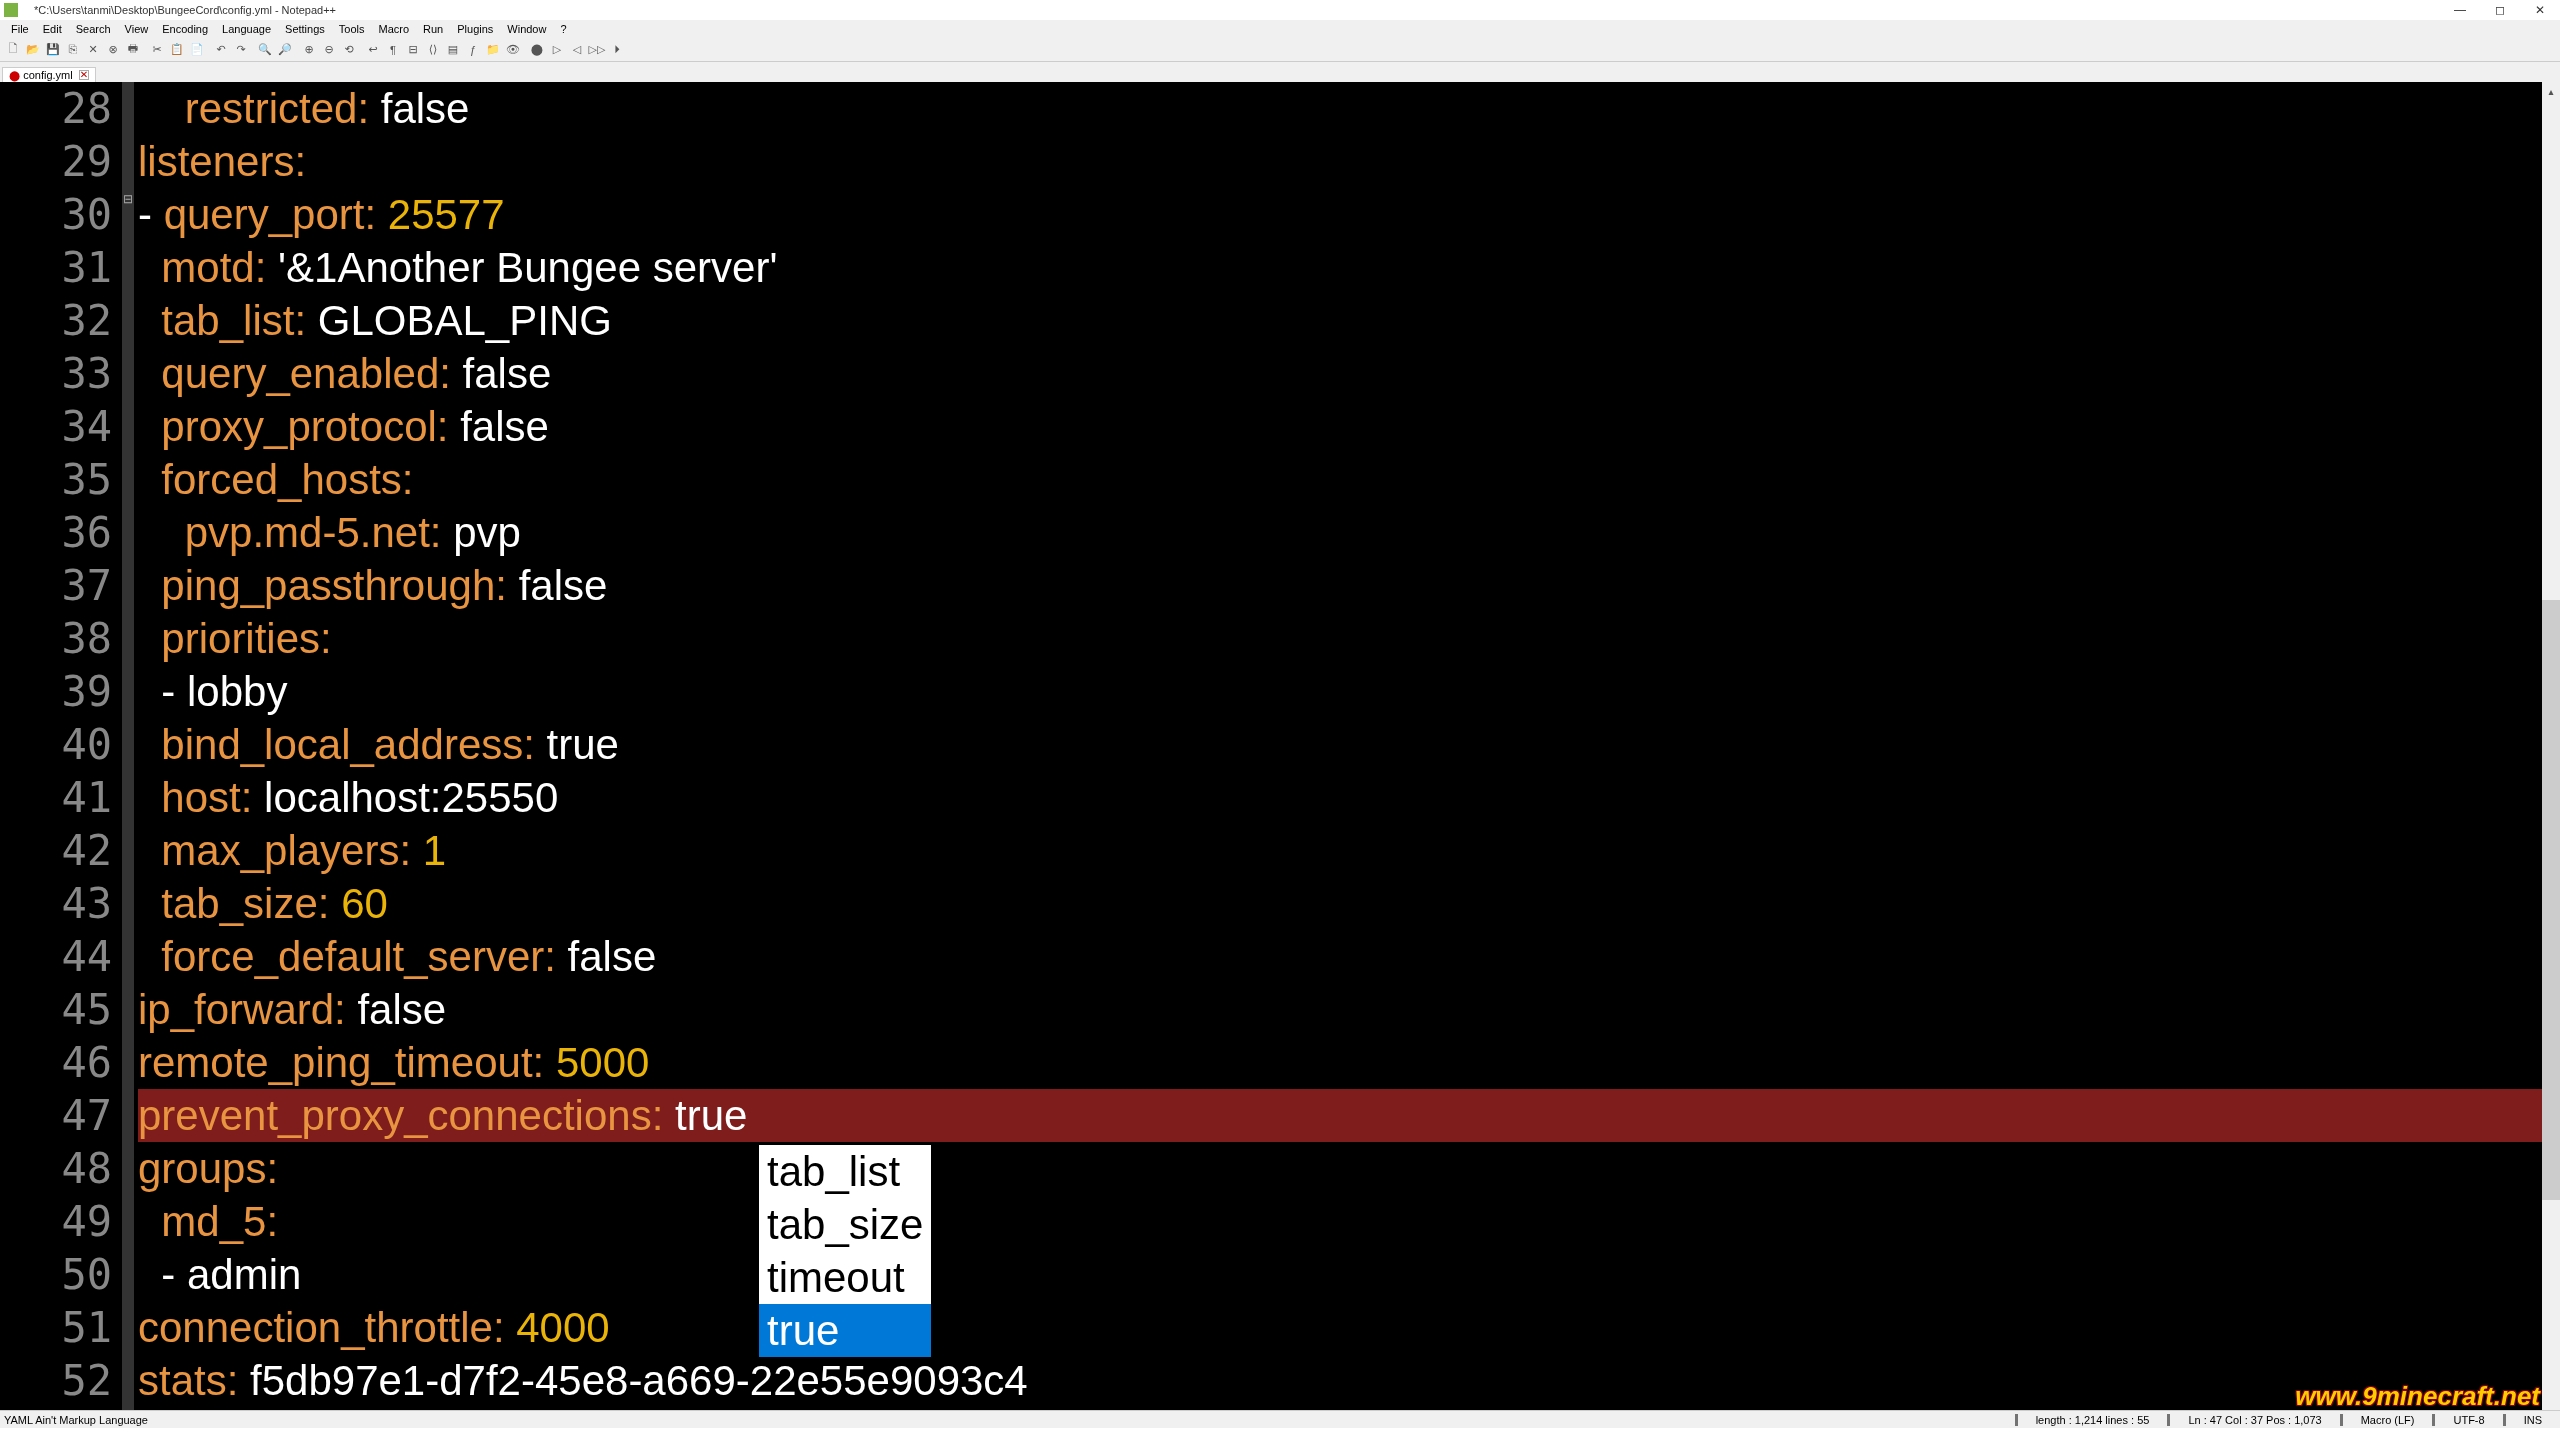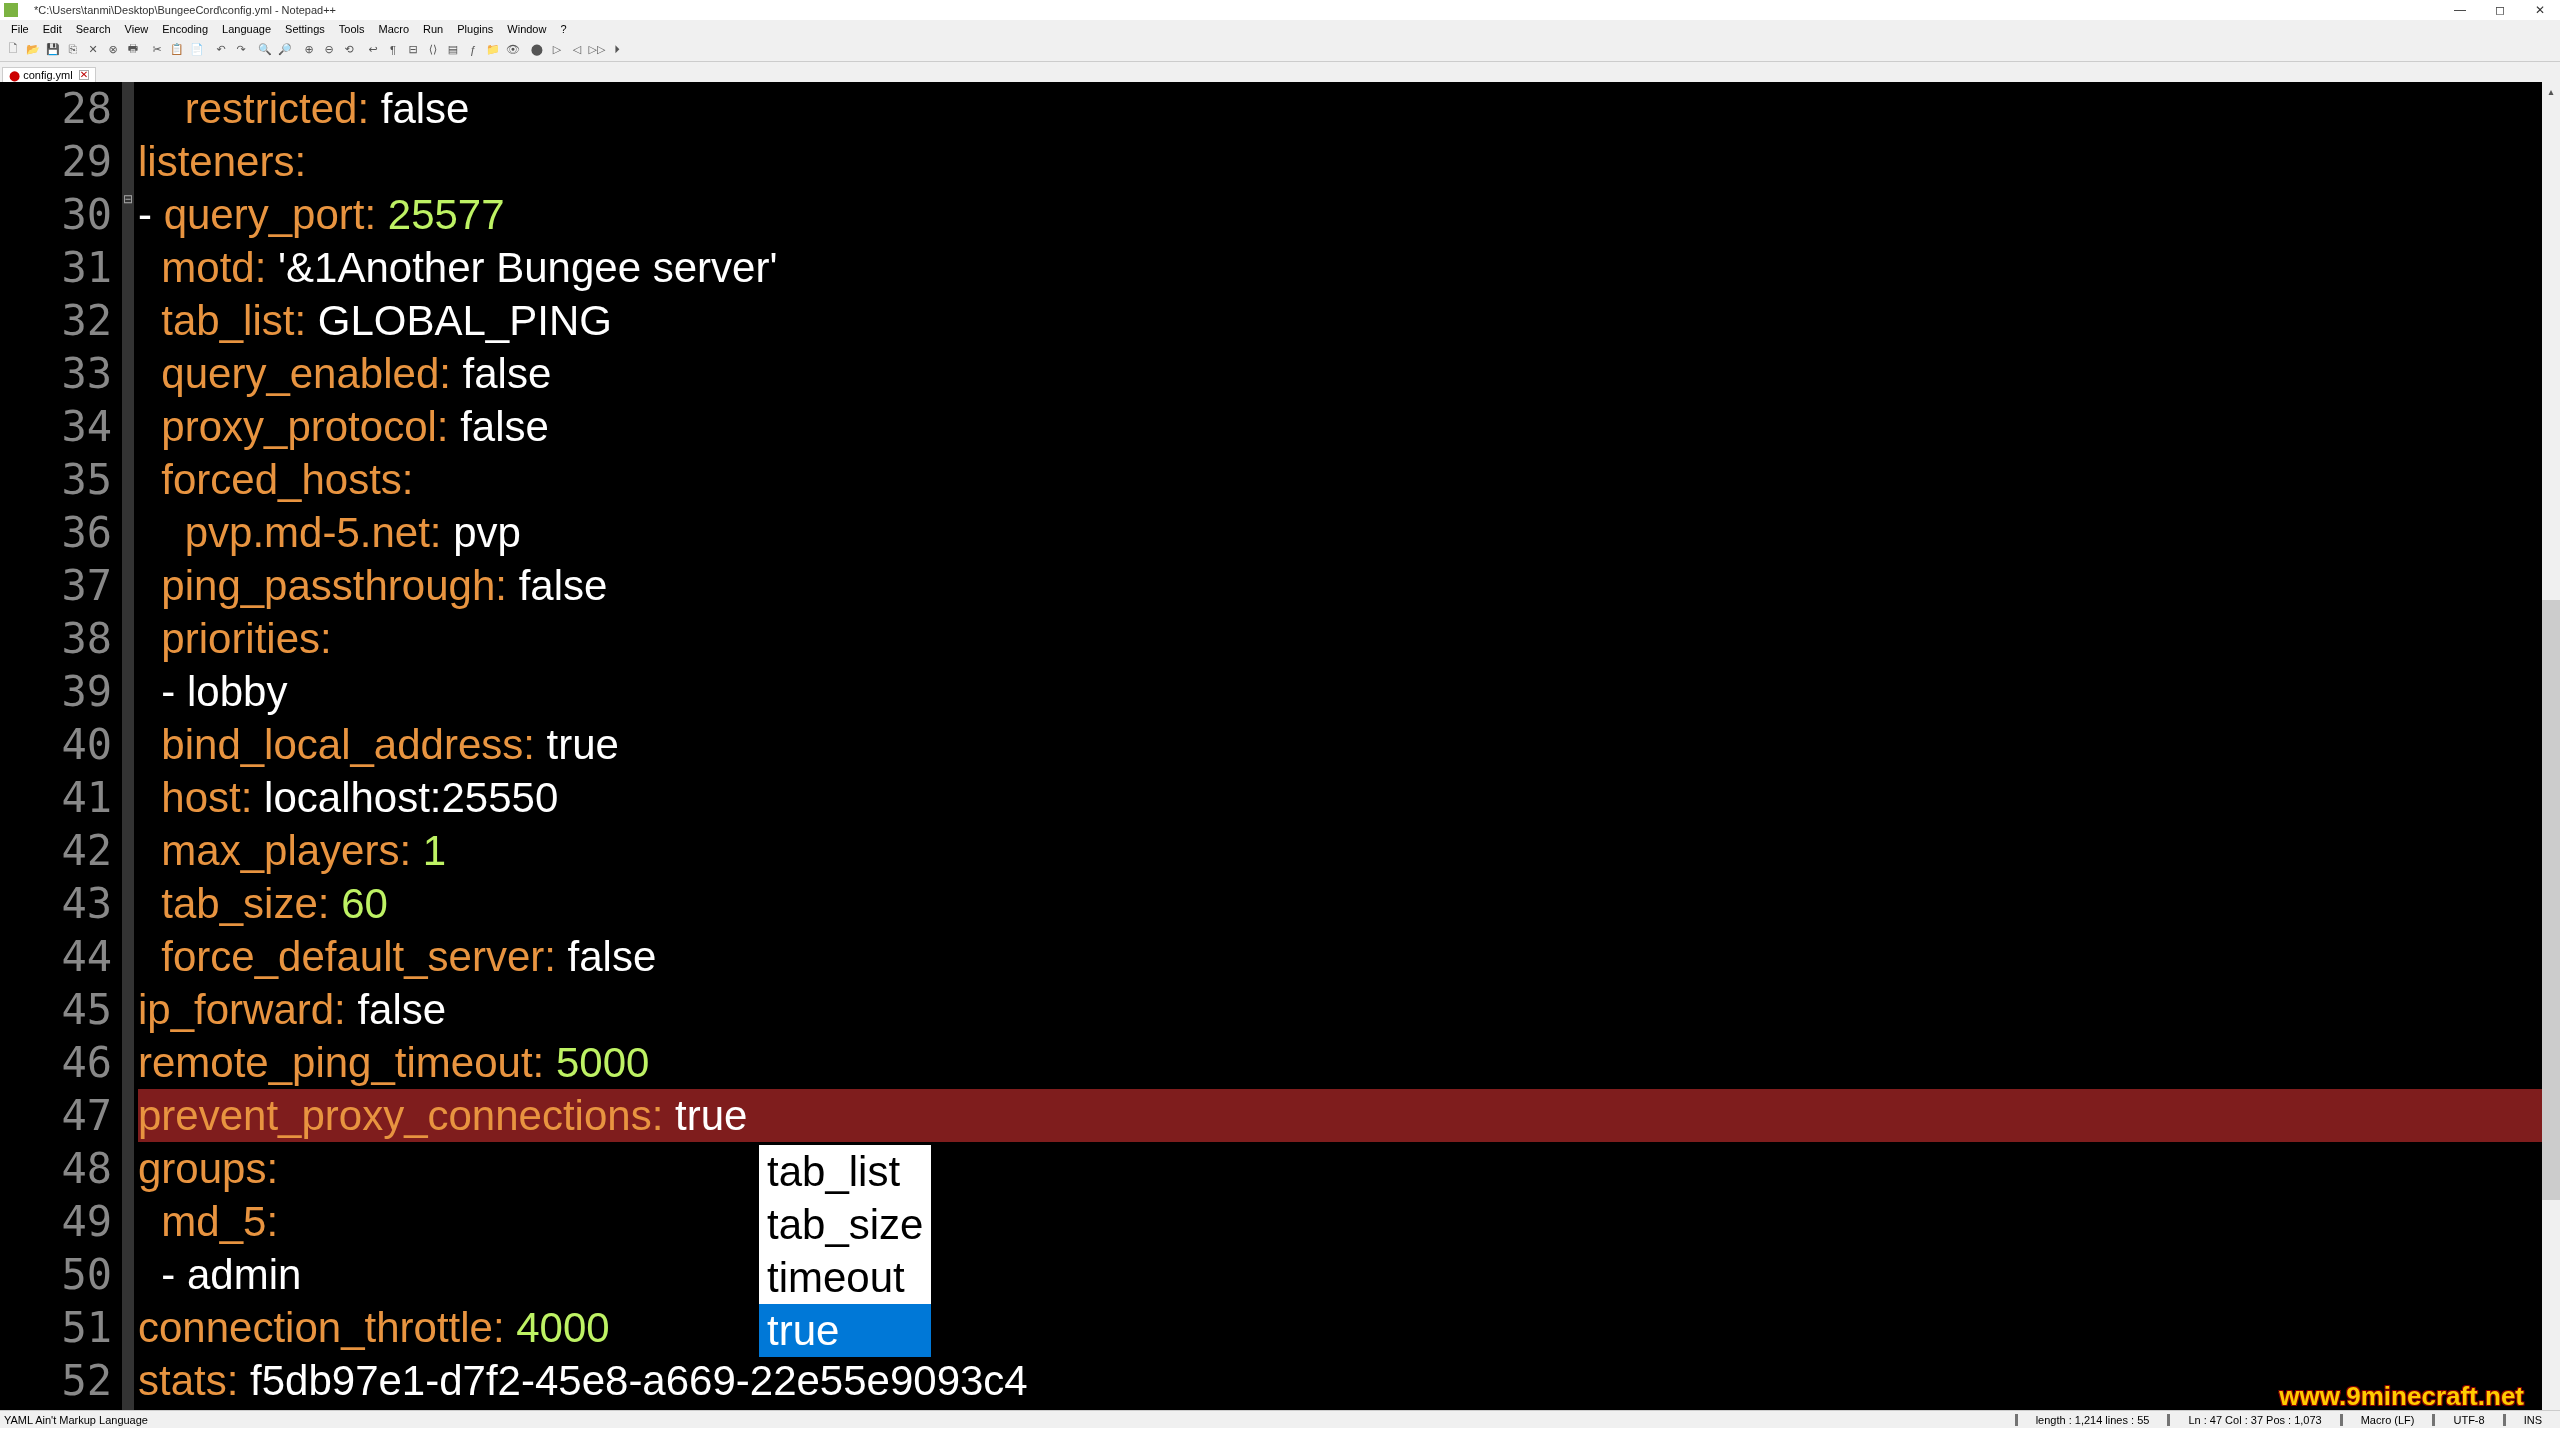--- a/index.html
+++ b/index.html
@@ -21,35 +21,35 @@
 .tab .tab-close { margin-left: 6px; color: #b00; font-size: 10px; width: 10px; height: 10px; border: 1px solid #aaa; text-align: center; line-height: 8px; }
 .editor { background: #000; height: 1328px; display: flex; position: relative; }
 .gutter { width: 98px; background: #000; text-align: right; padding-right: 10px; margin-left: 24px; }
 .ln { color: #888; font-family: Consolas, monospace; font-size: 42px; line-height: 53px; height: 53px; }
 .fold-col { width: 12px; background: #333; position: relative; }
 .fold-mark { color: #aaa; font-size: 12px; position: absolute; left: 1px; }
 .code { flex: 1; font-family: Consolas, monospace; font-size: 42px; line-height: 53px; color: #fff; padding-left: 4px; position: relative; }
 .line { height: 53px; white-space: pre; }
 .line.active { background: #7f1d1d; }
 .key { color: #e89440; }
-.num { color: #bef264; text-align: center; }
+.num { color: #eab308; text-align: center; }
 .bool { color: #fff; }
 .str { color: #fff; }
 .punct { color: #e89440; }
 .dash { color: #fff; }
 .autocomplete { position: absolute; background: #fff; border: 1px solid #000; font-family: Consolas, monospace; font-size: 42px; line-height: 53px; }
 .ac-item { padding: 0 8px; color: #000; }
 .ac-item.selected { background: #0078d7; color: #fff; }
 .status-bar { height: 18px; background: #f0f0f0; display: flex; align-items: center; font-size: 11px; color: #000; border-top: 1px solid #ccc; }
 .status-left { flex: 1; padding-left: 4px; }
 .status-cell { padding: 0 18px; border-left: 3px solid #737373; }
 .scrollbar-v { position: absolute; right: 0; top: 0; width: 18px; height: 100%; background: #f0f0f0; }
 .scroll-up, .scroll-down { height: 18px; background: #f0f0f0; display: flex; align-items: center; justify-content: center; font-size: 10px; color: #555; }
 .scroll-thumb { background: #ccc; height: 600px; margin-top: 500px; }
-.watermark { position: absolute; right: 36px; bottom: 28px; color: #ffcc00; font-size: 26px; font-weight: bold; text-shadow: 1px 1px 0 #800, -1px -1px 0 #800, 1px -1px 0 #800, -1px 1px 0 #800; }
+.watermark { position: absolute; right: 20px; bottom: 28px; color: #ffcc00; font-size: 26px; font-weight: bold; text-shadow: 1px 1px 0 #800, -1px -1px 0 #800, 1px -1px 0 #800, -1px 1px 0 #800; font-style: italic; }
 </style>
 </head>
 <body>
 
 <div class="title-bar">
   <span class="icon"></span>
   <span class="title-text">*C:\Users\tanmi\Desktop\BungeeCord\config.yml - Notepad++</span>
   <div class="win-controls">
     <div class="win-btn">—</div>
     <div class="win-btn">◻</div>

